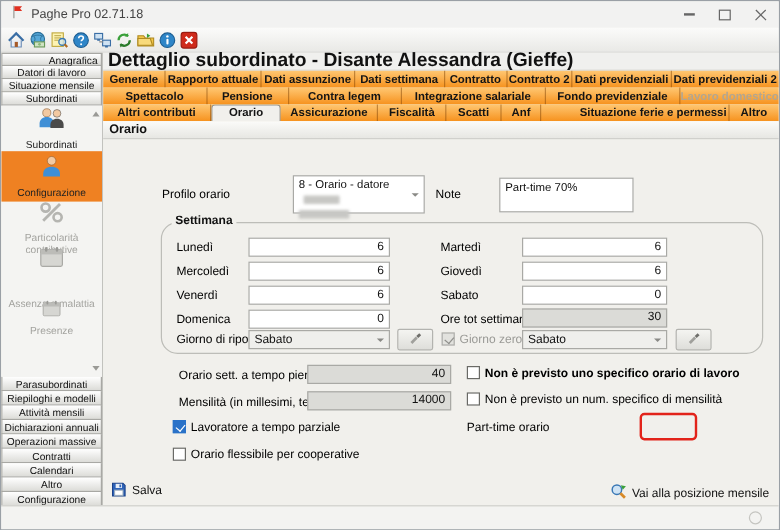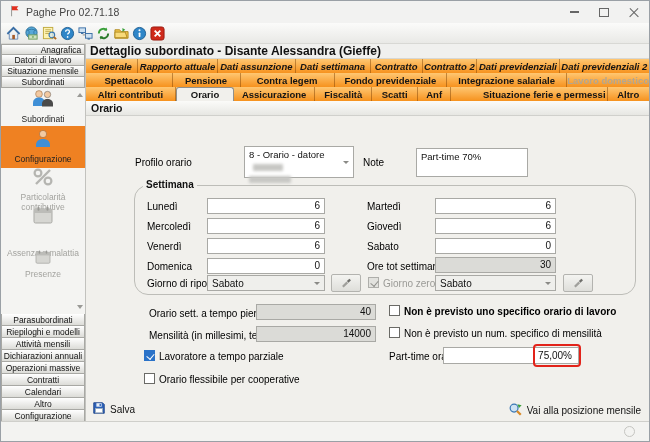--- a/index.html
+++ b/index.html
@@ -29,24 +29,24 @@
   .icon-panel{flex:1;position:relative;display:flex;flex-direction:column;align-items:center;background:#f4f4f2;overflow:hidden;}
   .nitem{width:100%;display:flex;flex-direction:column;align-items:center;justify-content:center;gap:2px;text-align:center;}
   .nlabel{font-size:8.5px;line-height:1.15;color:#222;padding:0 2px;}
   .nitem.sel{background:#ef8122;}
   .nitem.dis .nlabel{color:#a3a39f;}
   .scrollbtn{position:absolute;right:1px;width:9px;height:8px;display:flex;align-items:center;justify-content:center;}
   .tri-up{width:0;height:0;border:3px solid transparent;border-bottom:4px solid #9a9a96;}
   .tri-down{width:0;height:0;border:3px solid transparent;border-top:4px solid #9a9a96;}
   
   .main{position:absolute;top:43px;left:85px;right:0;bottom:19px;background:#f1f0ec;}
-  .doc-header{position:absolute;top:0;left:0;right:0;height:14px;line-height:14px;font-weight:bold;font-size:12px;padding-left:4px;
+  .doc-header{position:absolute;top:0;left:0;right:0;height:14px;line-height:14px;font-weight:bold;font-size:16px;padding-left:4px;
     background:#f0f0ee;border-bottom:1px solid #d7d7d3;}
   .tab-row{position:absolute;left:0;right:0;display:flex;background:linear-gradient(#ffc772,#f6921e);}
-  .r1{top:15px;height:14px;font-style:italic;} .r2{top:29px;height:14px;} .r3{top:43px;height:14px;}
+  .r1{top:15px;height:14px;} .r2{top:29px;height:14px;} .r3{top:43px;height:14px;}
   .tab{display:flex;align-items:center;justify-content:center;font-size:9.5px;font-weight:bold;color:#141414;
     border-right:1px solid rgba(120,60,0,.45);white-space:nowrap;overflow:hidden;}
   .tab:last-child{border-right:none;}
   .tab.sel{background:#f1f0ec;border:1px solid #90908c;border-bottom:none;border-radius:3px 3px 0 0;z-index:2;}
   .tab.dis{color:#b3a690;}
   .content{position:absolute;top:57px;left:0;right:0;bottom:0;background:#f1f0ec;}
   .section-bar{position:absolute;top:0;left:0;right:0;height:14px;line-height:14px;font-weight:bold;font-size:10.5px;padding-left:5px;
     background:linear-gradient(#fbfbf9,#e7e7e3);border-bottom:1px solid #d0d0cc;}
   .lbl{position:absolute;font-size:10px;color:#000;white-space:nowrap;}
   .lbl.gray{color:#9a9a96;}
@@ -247,22 +247,22 @@
       <span class="tab" style="flex:1.45;">Dati settimana</span>
       <span class="tab" style="flex:1.0;">Contratto</span>
       <span class="tab" style="flex:1.05;">Contratto 2</span>
       <span class="tab" style="flex:1.6;">Dati previdenziali</span>
       <span class="tab" style="flex:1.75;">Dati previdenziali 2</span>
     </div>
     <div class="tab-row r2">
       <span class="tab" style="flex:1.15;">Spettacolo</span>
       <span class="tab" style="flex:0.9;">Pensione</span>
       <span class="tab" style="flex:1.25;">Contra legem</span>
+      <span class="tab" style="flex:1.6;">Integrazione salariale</span>
       <span class="tab" style="flex:1.5;">Fondo previdenziale</span>
-      <span class="tab" style="flex:1.6;">Integrazione salariale</span>
       <span class="tab dis" style="flex:1.1;">Lavoro domestico</span>
     </div>
     <div class="tab-row r3">
       <span class="tab" style="flex:1.5;">Altri contributi</span>
       <span class="tab sel" style="flex:0.95;">Orario</span>
       <span class="tab" style="flex:1.35;">Assicurazione</span>
       <span class="tab" style="flex:0.95;">Fiscalità</span>
       <span class="tab" style="flex:0.75;">Scatti</span>
       <span class="tab" style="flex:0.55;">Anf</span>
       <span class="tab" style="flex:0.5;margin-top:44px;">Tfr</span>
@@ -336,21 +336,20 @@
       <span class="cb" style="left:58px;top:272px;"></span>
       <span class="lbl" style="left:73px;top:273px;">Orario flessibile per cooperative</span>
 
       <span class="cb" style="left:303px;top:204px;"></span>
       <span class="lbl" style="left:318px;top:205px;font-weight:bold;">Non è previsto uno specifico orario di lavoro</span>
 
       <span class="cb" style="left:303px;top:226px;"></span>
       <span class="lbl" style="left:318px;top:227px;">Non è previsto un num. specifico di mensilità</span>
 
       <span class="lbl" style="left:303px;top:250px;">Part-time orario</span>
-      <div class="field num" style="left:357px;top:246px;width:136px;height:17px;line-height:15px;padding-right:6px;">75,00%</div>
       <div class="annot" style="left:447px;top:243px;width:48px;height:23px;"></div>
 
       <div class="footbtn" style="left:6px;top:300px;">
         <span><svg width="14" height="14" viewBox="0 0 16 16">
               <path d="M2 2h10l2 2v10H2z" fill="#2d62b8" stroke="#1c4288"></path>
               <rect x="5" y="2.5" width="6" height="4" fill="#e8eef6"></rect>
               <rect x="8.6" y="3.2" width="1.6" height="2.6" fill="#2d62b8"></rect>
               <rect x="4" y="8.5" width="8" height="5" fill="#fff" stroke="#9aabbc"></rect>
             </svg></span>
         <span>Salva</span>

